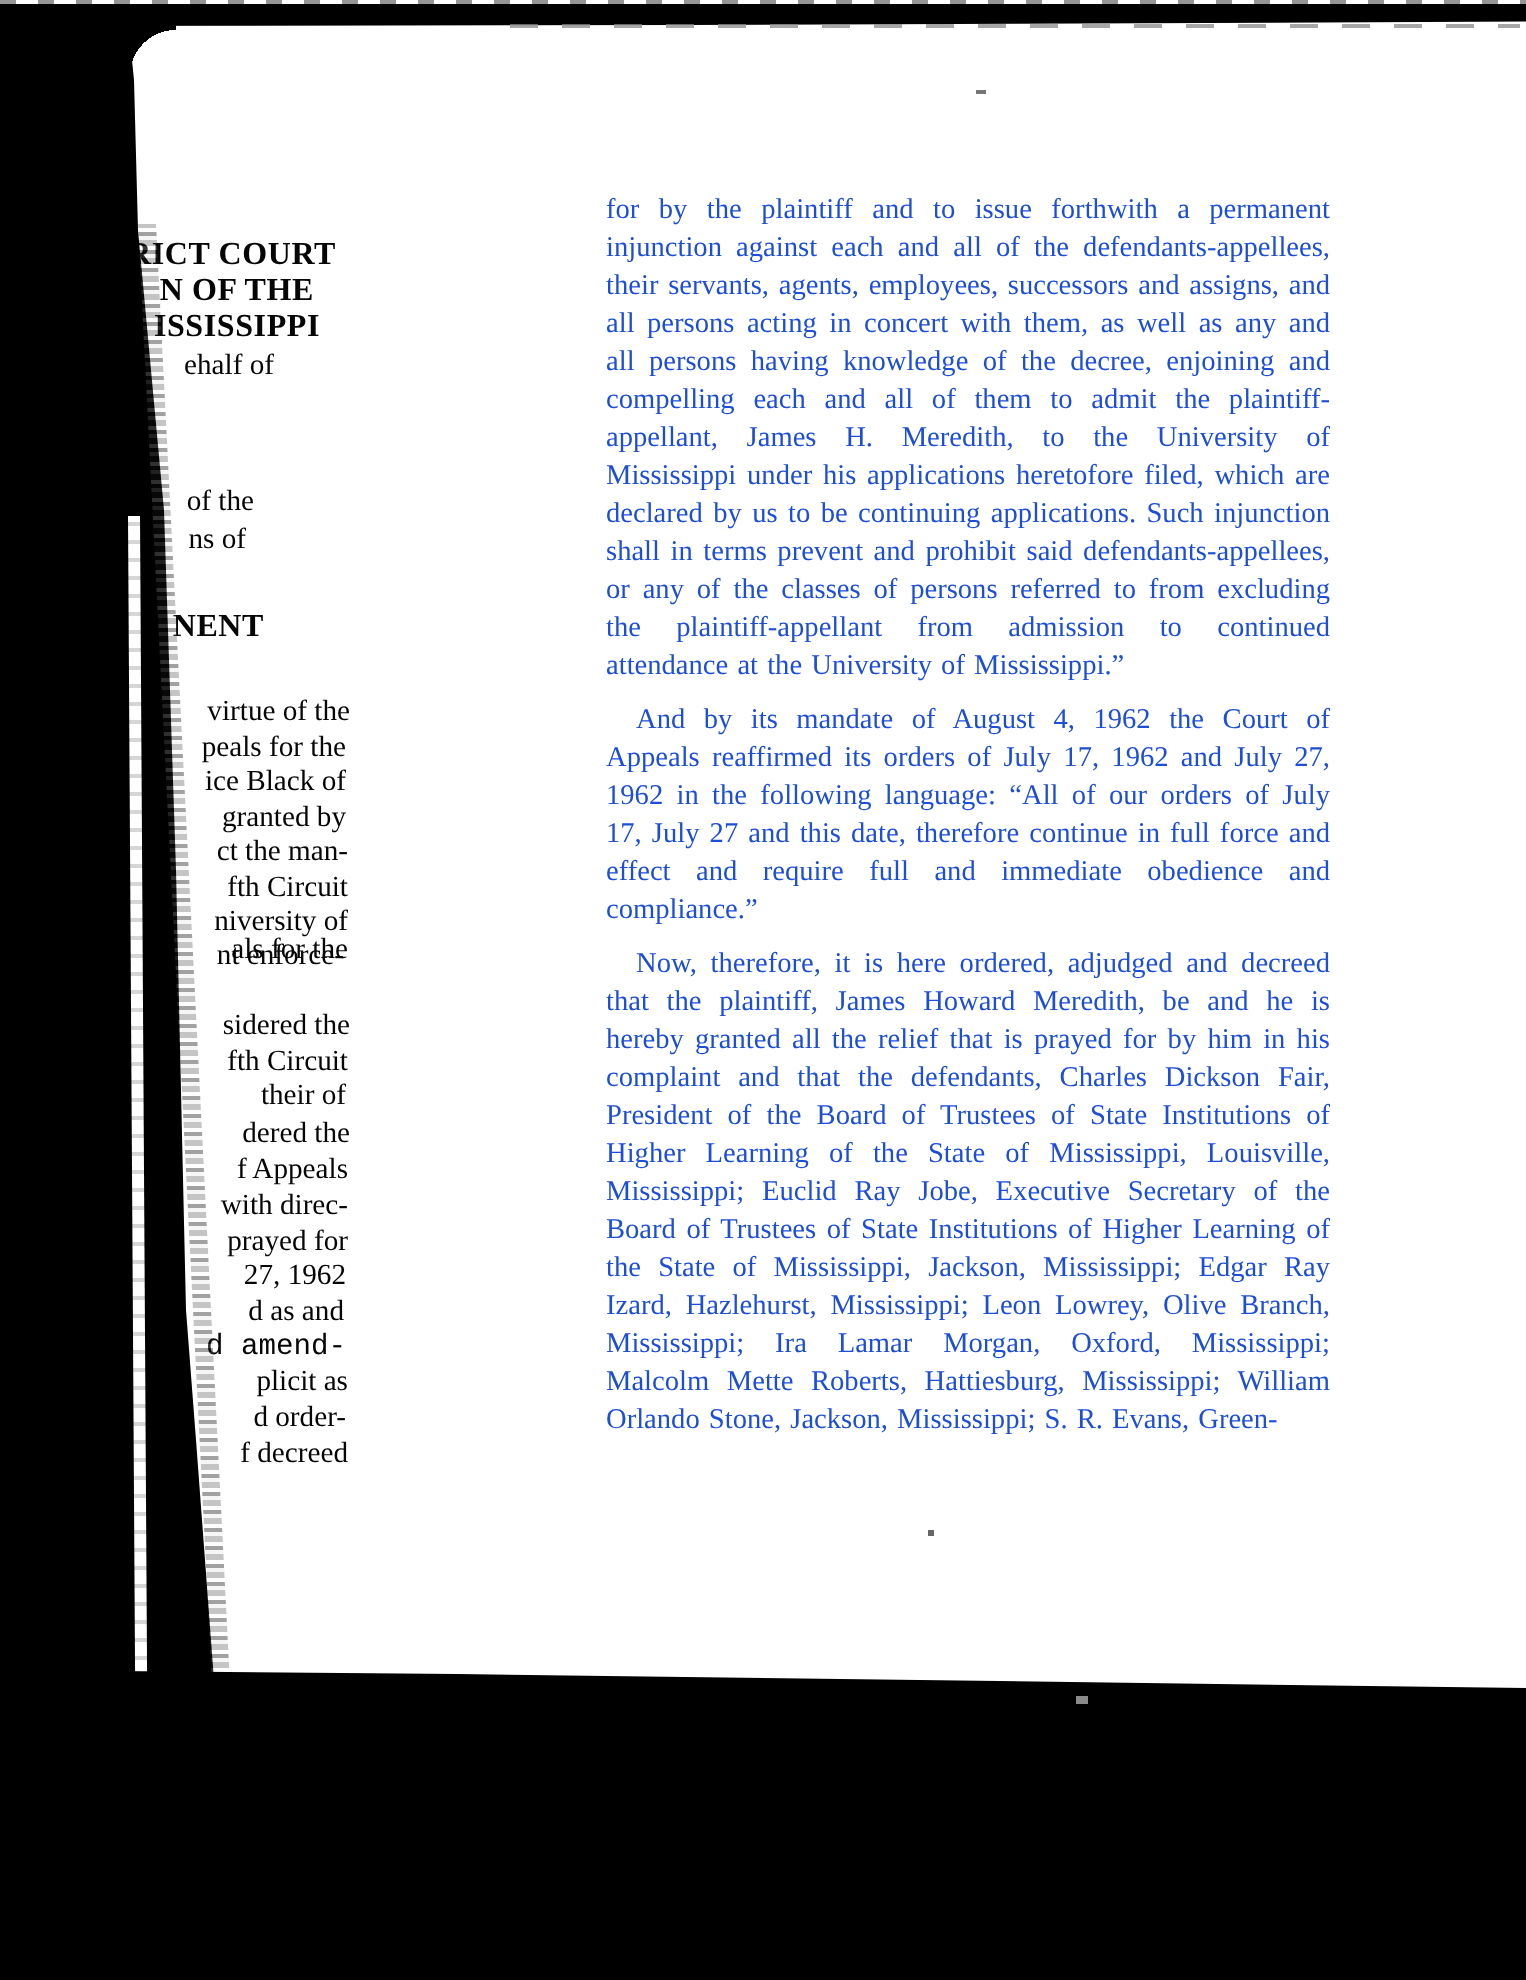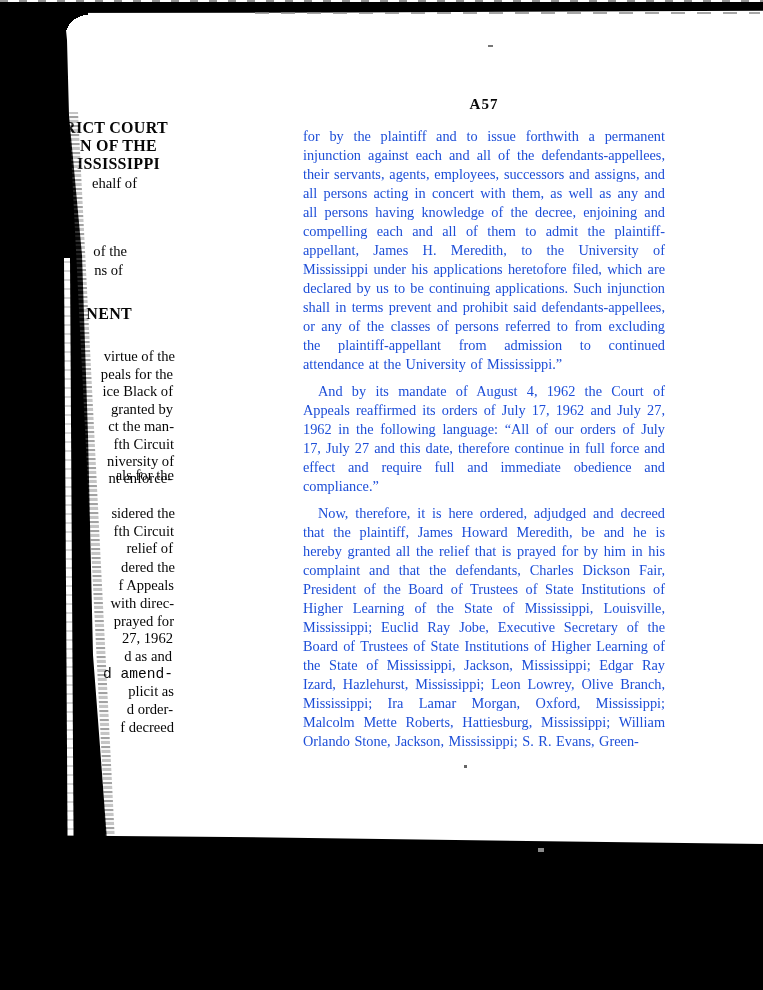--- a/index.html
+++ b/index.html
@@ -111,21 +111,21 @@
       <div class="frag" style="top: 367px; right: 5px;">peals for the</div>
       <div class="frag" style="top: 384px; right: 5px;">ice Black of</div>
       <div class="frag" style="top: 402px; right: 5px;">granted by</div>
       <div class="frag" style="top: 419px; right: 4px;">ct the man-</div>
       <div class="frag" style="top: 437px; right: 4px;">fth Circuit</div>
       <div class="frag" style="top: 454px; right: 4px;">niversity of</div>
       <div class="frag" style="top: 471px; right: 6px;">nt enforce-</div>
       <div class="frag" style="top: 468px; right: 4px;">als for the</div>
       <div class="frag" style="top: 506px; right: 3px;">sidered the</div>
       <div class="frag" style="top: 524px; right: 4px;">fth Circuit</div>
-      <div class="frag" style="top: 541px; right: 5px;">relief of</div>
+      <div class="frag" style="top: 541px; right: 5px;">their of</div>
       <div class="frag" style="top: 560px; right: 3px;">dered the</div>
       <div class="frag" style="top: 578px; right: 4px;">f Appeals</div>
       <div class="frag" style="top: 596px; right: 4px;">with direc-</div>
       <div class="frag" style="top: 614px; right: 4px;">prayed for</div>
       <div class="frag" style="top: 631px; right: 5px;">27, 1962</div>
       <div class="frag" style="top: 649px; right: 6px;">d as and</div>
       <div class="frag" style="top: 667px; right: 5px; font-family: Liberation Mono, monospace;">d amend-</div>
       <div class="frag" style="top: 684px; right: 4px;">plicit as</div>
       <div class="frag" style="top: 702px; right: 5px;">d order-</div>
       <div class="frag" style="top: 720px; right: 4px;">f decreed</div>
@@ -138,21 +138,20 @@
   <div class="edge-speckle"></div>
   <div class="top-dashes"></div>
   <div class="top-bar"></div>
   <div class="top-bar-fray"></div>
   <div class="bottom-band"></div>
   <div class="speck speck-1"></div>
   <div class="speck speck-2"></div>
   <div class="speck speck-3"></div>
 
   <div class="main-page">
-    <div class="page-number">A57</div>
     <div id="paragraphs">
         <p class="para">for by the plaintiff and to issue forthwith a permanent injunction against each and all of the defendants-appellees, their servants, agents, employees, successors and assigns, and all persons acting in concert with them, as well as any and all persons having knowledge of the decree, enjoining and compelling each and all of them to admit the plaintiff-appellant, James H. Meredith, to the University of Mississippi under his applications heretofore filed, which are declared by us to be continuing applications. Such injunction shall in terms prevent and prohibit said defendants-appellees, or any of the classes of persons referred to from excluding the plaintiff-appellant from admission to continued attendance at the University of Mississippi.”</p>
         <p class="para indent">And by its mandate of August 4, 1962 the Court of Appeals reaffirmed its orders of July 17, 1962 and July 27, 1962 in the following language: “All of our orders of July 17, July 27 and this date, therefore continue in full force and effect and require full and immediate obedience and compliance.”</p>
         <p class="para indent">Now, therefore, it is here ordered, adjudged and decreed that the plaintiff, James Howard Meredith, be and he is hereby granted all the relief that is prayed for by him in his complaint and that the defendants, Charles Dickson Fair, President of the Board of Trustees of State Institutions of Higher Learning of the State of Mississippi, Louisville, Mississippi; Euclid Ray Jobe, Executive Secretary of the Board of Trustees of State Institutions of Higher Learning of the State of Mississippi, Jackson, Mississippi; Edgar Ray Izard, Hazlehurst, Mississippi; Leon Lowrey, Olive Branch, Mississippi; Ira Lamar Morgan, Oxford, Mississippi; Malcolm Mette Roberts, Hattiesburg, Mississippi; William Orlando Stone, Jackson, Mississippi; S. R. Evans, Green-</p>
       </div>
   </div>
 
 </div>
 
 </body></html>

